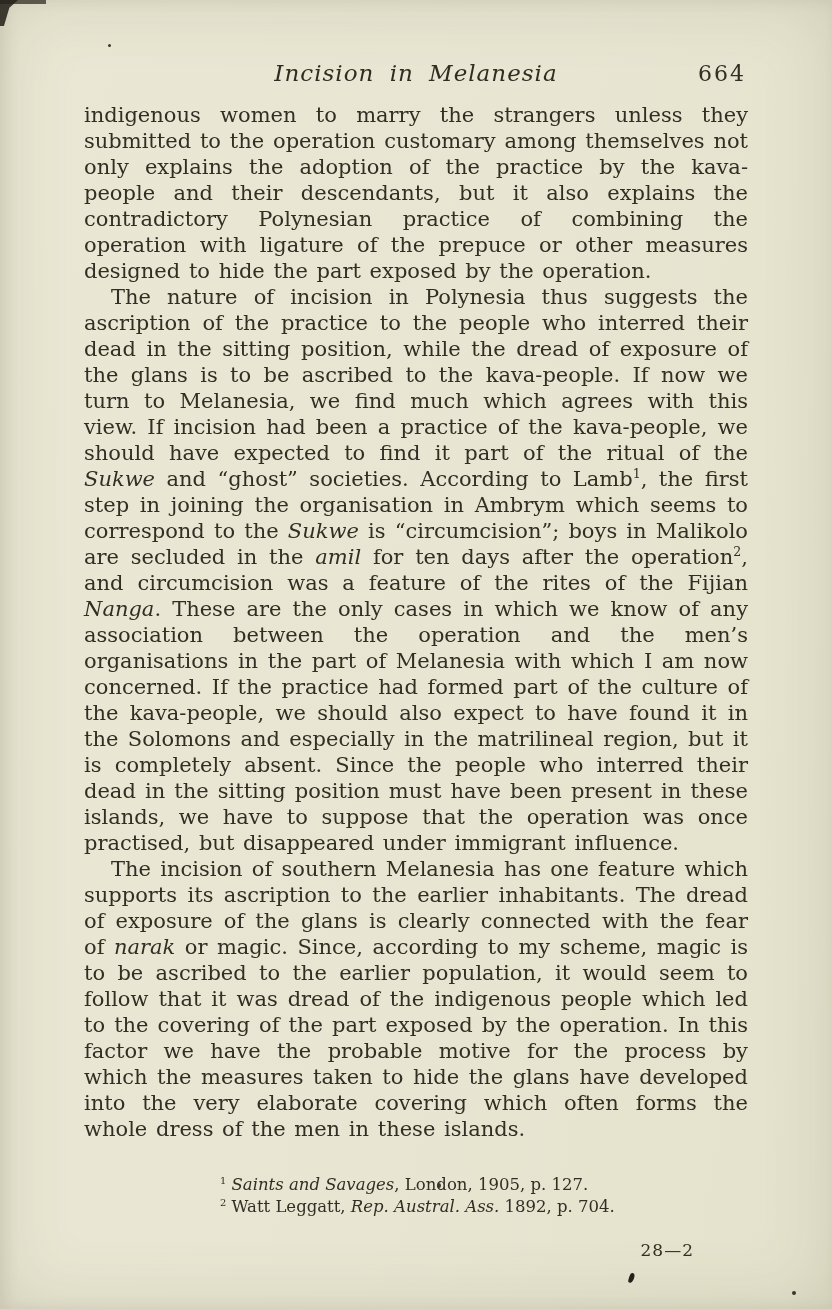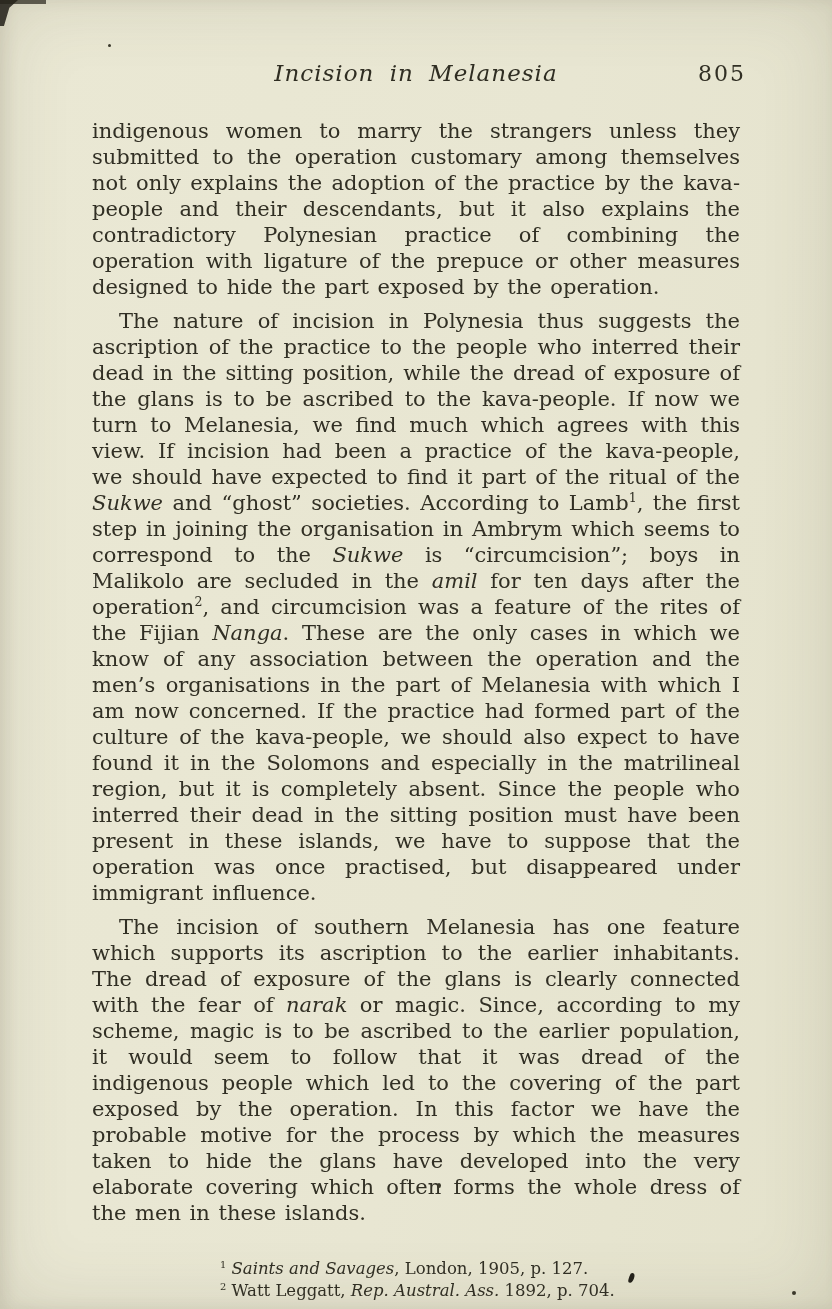--- a/index.html
+++ b/index.html
@@ -9,40 +9,40 @@
     height: 1309px;
     margin: 0 auto;
     box-sizing: border-box;
     padding: 60px 84px 0 84px;
     background: linear-gradient(100deg, #eae8d4 0%, #e8e6d2 55%, #e4e2cc 100%);
     box-shadow: inset 0 0 70px rgba(95, 90, 62, 0.16), inset 6px 0 14px rgba(75, 70, 48, 0.10);
     font-family: "DejaVu Serif", "Liberation Serif", serif;
     color: #312f24;
     overflow: hidden;
   }
-  .header { position: relative; height: 34px; margin-bottom: 24px; }
+  .header { position: relative; height: 34px; margin-bottom: 8px; }
   .running-head {
     display: block;
     text-align: center;
     font-style: italic;
     font-size: 23px;
     letter-spacing: 1px;
     word-spacing: 7px;
     color: #2f2d22;
   }
   .page-number {
     position: absolute;
     right: 2px;
     top: 1px;
     font-size: 22px;
     letter-spacing: 2px;
     font-style: normal;
   }
   .body-text p.para {
-    margin: 8px;
+    margin: 0;
     font-size: 21px;
     line-height: 26px;
     text-align: justify;
     word-spacing: 2px;
   }
   .body-text p.indent { text-indent: 27px; }
   .body-text em, .footnotes em { font-style: italic; }
   sup { font-size: 60%; line-height: 0; vertical-align: super; }
   .footnotes {
     margin-top: 32px;
@@ -81,21 +81,21 @@
 </style>
 </head>
 <body>
 
 <div class="page">
   <span class="corner-mark"></span>
   <span class="edge-line"></span>
 
   <div class="header">
     <span class="running-head">Incision in Melanesia</span>
-    <span class="page-number">805</span>
+    <span class="page-number">664</span>
   </div>
 
   <div class="body-text" id="paragraphs">
       <p class="para"><span>indigenous women to marry the strangers unless they submitted to the operation customary among themselves not only explains the adoption of the practice by the kava-people and their descendants, but it also explains the contradictory Polynesian practice of combining the operation with ligature of the prepuce or other measures designed to hide the part exposed by the operation.</span></p>
       <p class="para indent"><span>The nature of incision in Polynesia thus suggests the ascription of the practice to the people who interred their dead in the sitting position, while the dread of exposure of the glans is to be ascribed to the kava-people. If now we turn to Melanesia, we find much which agrees with this view. If incision had been a practice of the kava-people, we should have expected to find it part of the ritual of the </span><em>Sukwe</em><span> and “ghost” societies. According to Lamb</span><sup>1</sup><span>, the first step in joining the organisation in Ambrym which seems to correspond to the </span><em>Sukwe</em><span> is “circumcision”; boys in Malikolo are secluded in the </span><em>amil</em><span> for ten days after the operation</span><sup>2</sup><span>, and circumcision was a feature of the rites of the Fijian </span><em>Nanga</em><span>. These are the only cases in which we know of any association between the operation and the men’s organisations in the part of Melanesia with which I am now concerned. If the practice had formed part of the culture of the kava-people, we should also expect to have found it in the Solomons and especially in the matrilineal region, but it is completely absent. Since the people who interred their dead in the sitting position must have been present in these islands, we have to suppose that the operation was once practised, but disappeared under immigrant influence.</span></p>
       <p class="para indent"><span>The incision of southern Melanesia has one feature which supports its ascription to the earlier inhabitants. The dread of exposure of the glans is clearly connected with the fear of </span><em>narak</em><span> or magic. Since, according to my scheme, magic is to be ascribed to the earlier population, it would seem to follow that it was dread of the indigenous people which led to the covering of the part exposed by the operation. In this factor we have the probable motive for the process by which the measures taken to hide the glans have developed into the very elaborate covering which often forms the whole dress of the men in these islands.</span></p>
     </div>
 
   <div class="footnotes" id="footnotes">
       <div class="footnote"><sup>1</sup><span> </span><em>Saints and Savages</em><span>, London, 1905, p. 127.</span></div>

